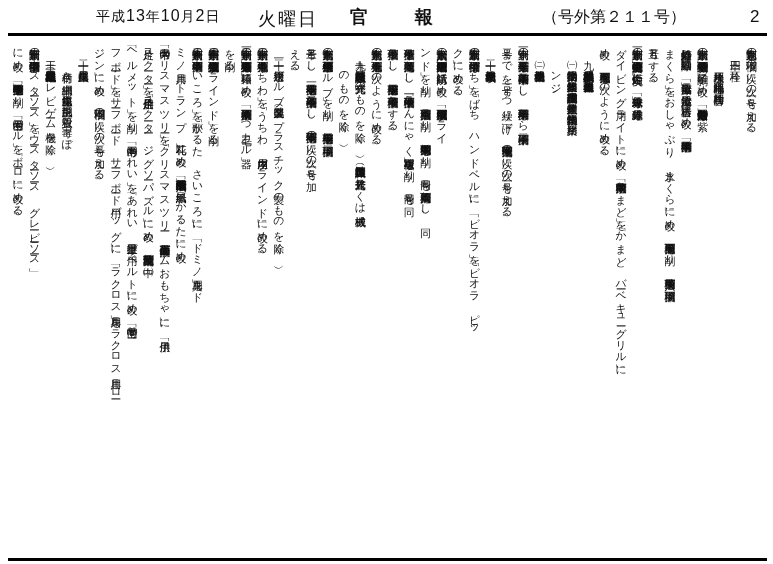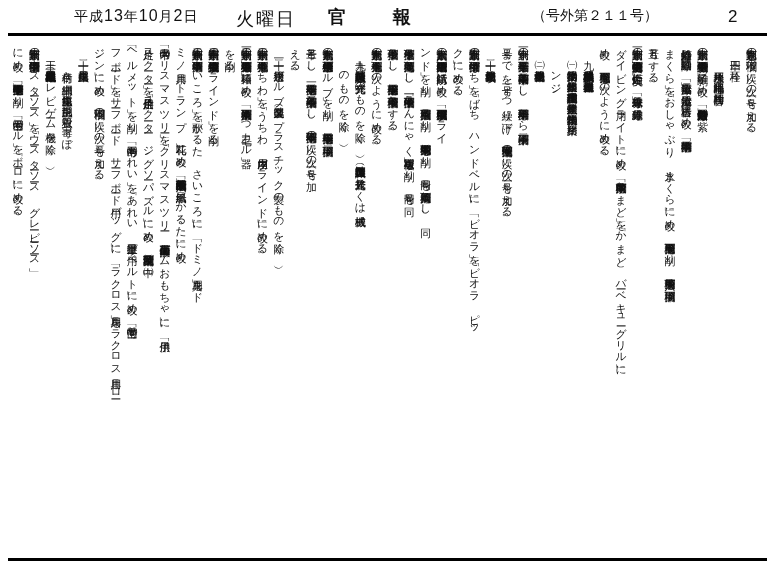--- a/index.html
+++ b/index.html
@@ -12,26 +12,26 @@
     overflow:hidden;
   }
   
   #header{
     position:absolute;top:0;left:0;right:0;height:34px;
   }
   #header-rule{
     position:absolute;top:33px;left:8px;right:6px;height:3px;
     background:#000;
   }
-  .hitem{position:absolute;top:7px;white-space:nowrap;}
+  .hitem{position:absolute;top:7px;white-space:nowrap;margin-left:22px;}
   #hdr-date{left:74px;font-size:14px;letter-spacing:1px;}
   #hdr-date .num{font-size:16px;font-family:"Liberation Sans","DejaVu Sans",sans-serif;}
   #hdr-weekday{left:236px;font-size:18px;letter-spacing:2px;}
   #hdr-title{left:328px;font-size:18px;font-weight:bold;letter-spacing:2.6em;top:5px;}
-  #hdr-issue{left:532px;font-size:14px;}
+  #hdr-issue{left:520px;font-size:16px;}
   #hdr-page{left:728px;font-size:17px;font-family:"Liberation Sans","DejaVu Sans",sans-serif;}
   
   #body{
     position:absolute;
     top:41px;bottom:9px;left:10px;right:13px;
     writing-mode:vertical-rl;
     -webkit-writing-mode:vertical-rl;
     font-size:10.8px;
     line-height:16.3px;
     letter-spacing:0px;

